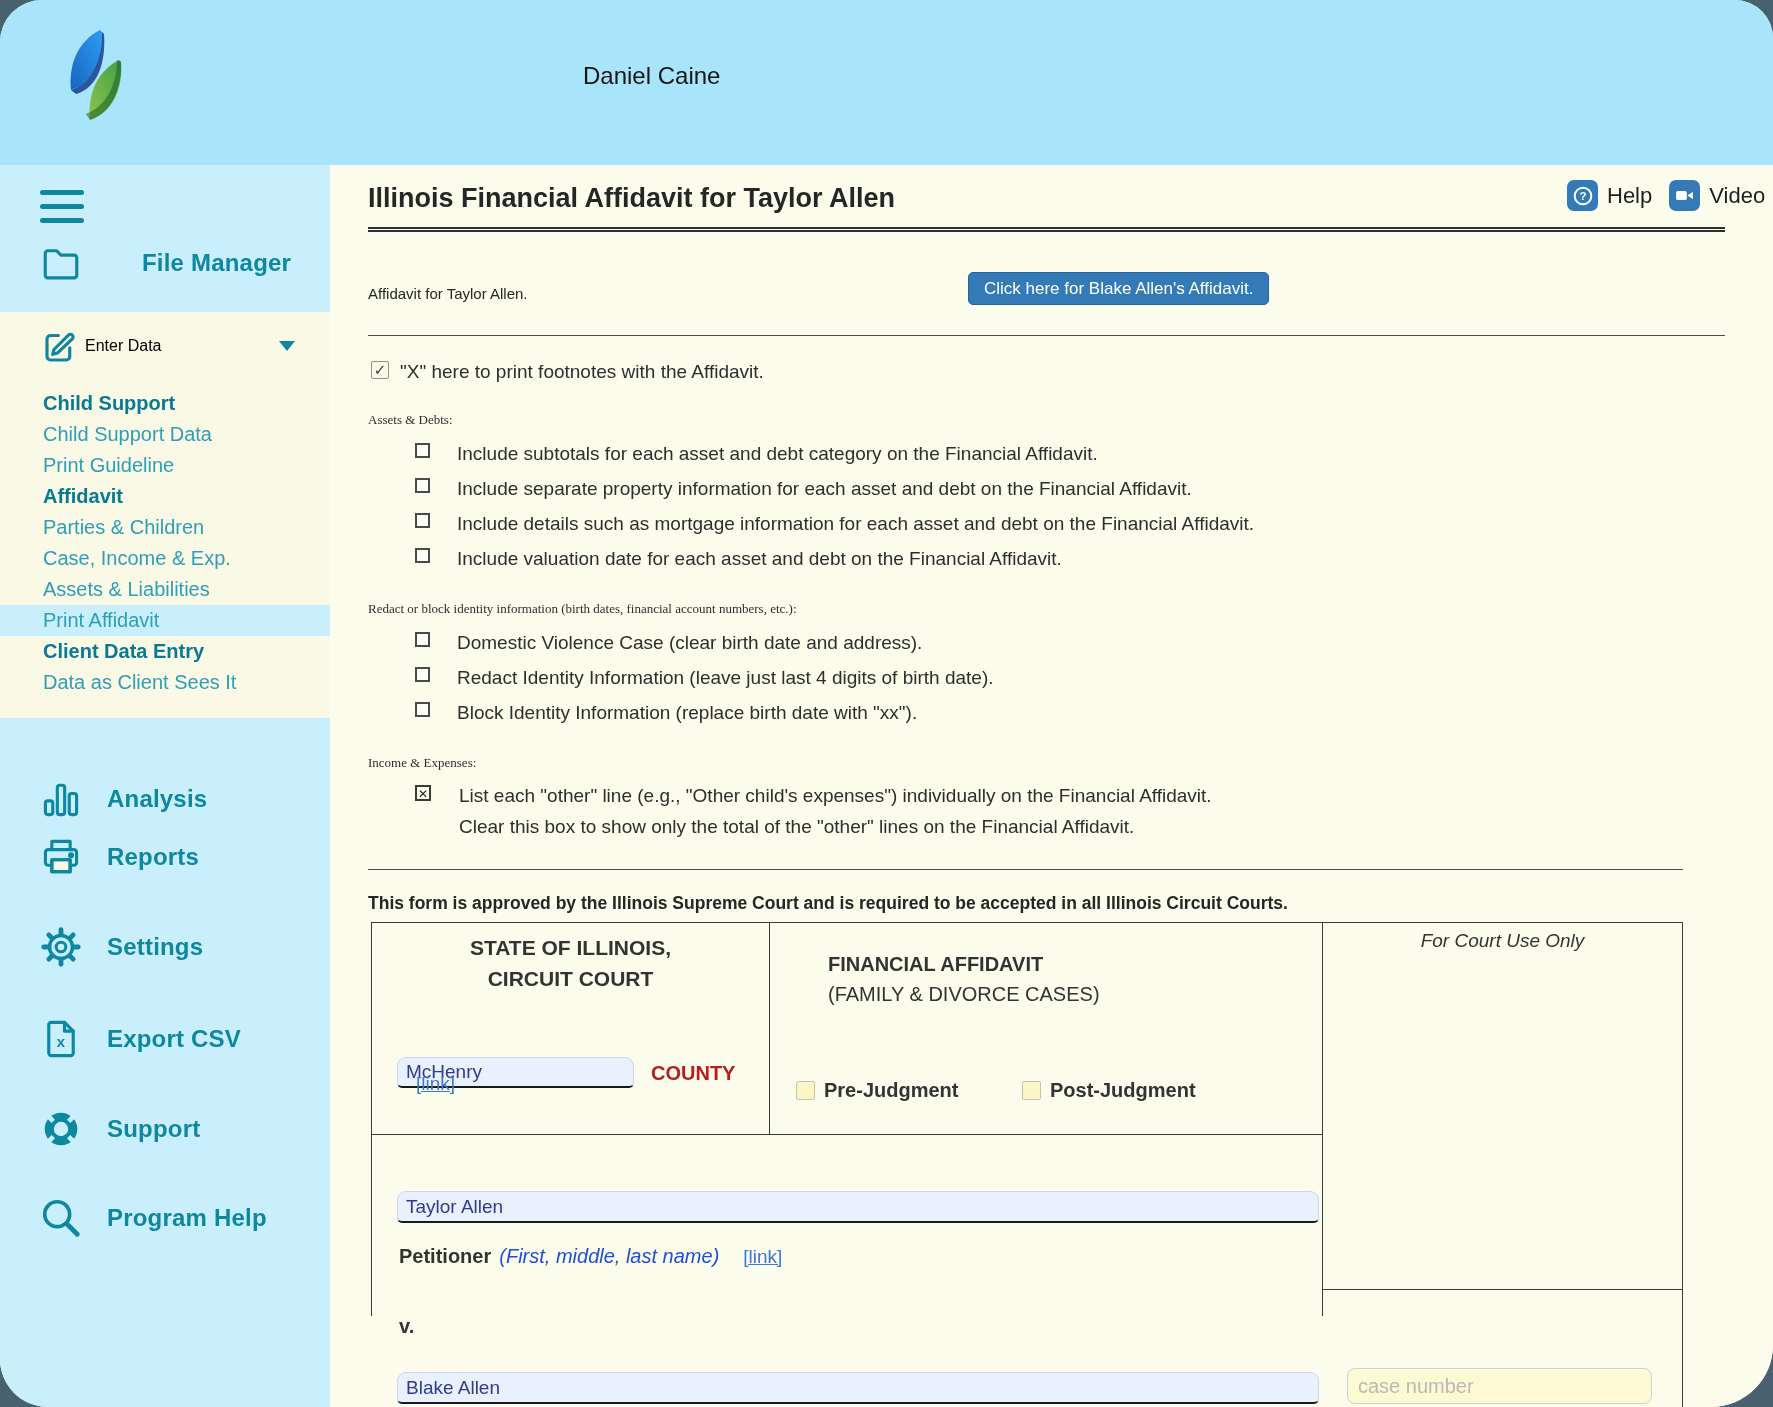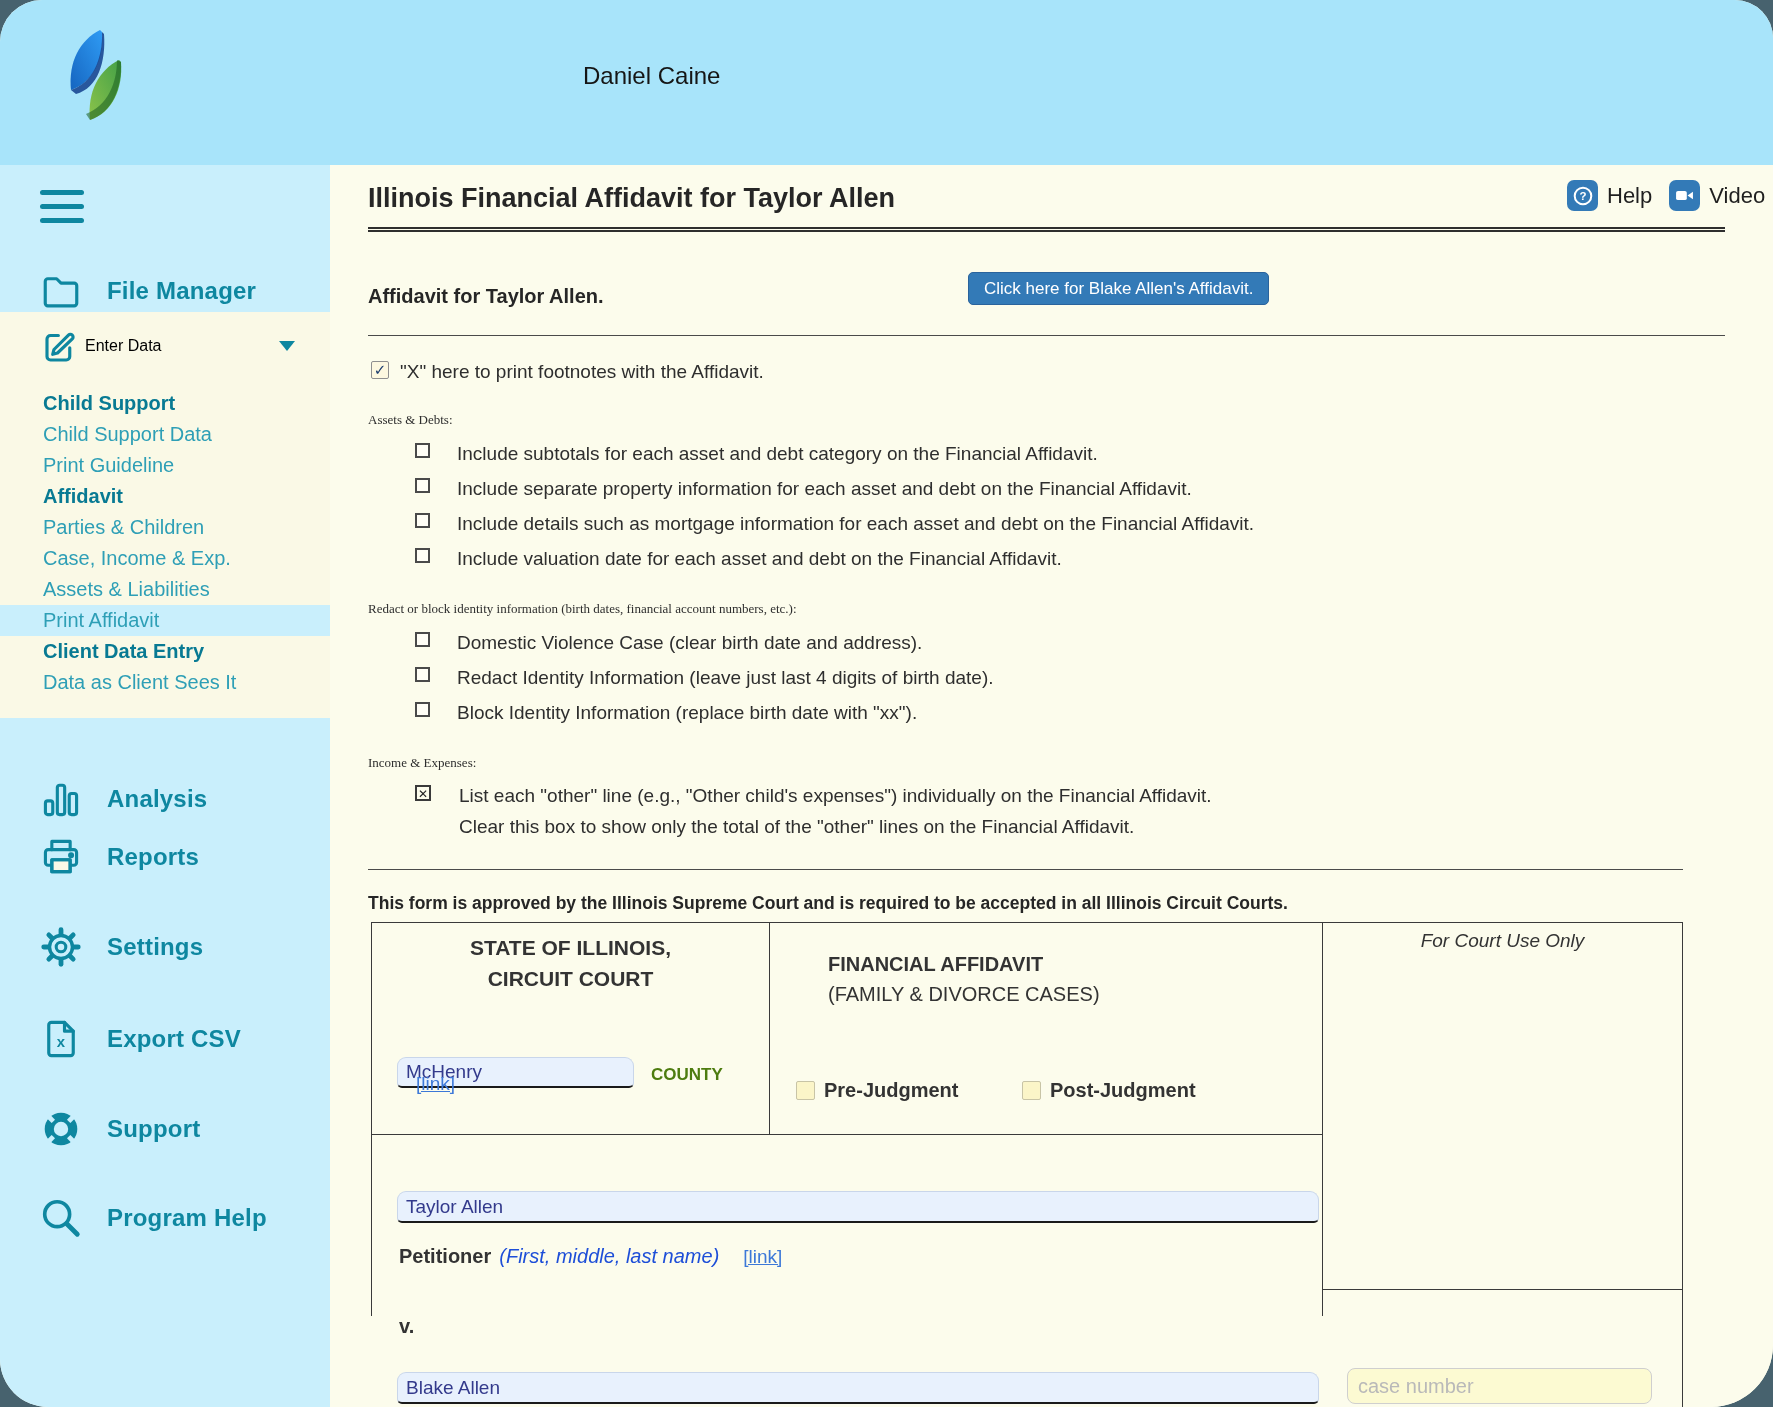--- a/index.html
+++ b/index.html
@@ -29,21 +29,21 @@
   .sub-item.bold{font-weight:700;color:#087A93;}
   .sub-item.active{background:#C9EFFC;}
   
   .main{position:absolute;left:330px;top:165px;right:0;bottom:0;background:#FCFCEC;color:#2e2e2e;}
   .page-title{position:absolute;left:38px;top:18px;font-size:27px;font-weight:700;color:#262626;}
   .title-rule{position:absolute;left:38px;top:62px;width:1357px;height:5px;
               border-top:2px solid #2e2e2e;border-bottom:2px solid #2e2e2e;}
   .hv-cluster{position:absolute;left:1237px;top:15px;display:flex;align-items:center;gap:9px;}
   .sq-icon{width:31px;height:31px;border-radius:7px;background:#337AB7;display:flex;align-items:center;justify-content:center;cursor:pointer;}
   .hv-lbl{font-size:22px;color:#1f1f1f;margin-right:8px;}
-  .aff-for{position:absolute;left:38px;top:120px;font-size:20px;font-weight:700;color:#262626;}
+  .aff-for{position:absolute;left:38px;top:120px;font-size:15px;font-weight:400;color:#262626;}
   .blue-btn{position:absolute;left:638px;top:107px;height:33px;padding:0 15px;background:#337AB7;
             border:1px solid #2a639c;border-radius:5px;color:#fff;font-size:17px;cursor:pointer;}
   .hr{position:absolute;left:38px;height:0;border-top:1.5px solid #4a4a4a;}
   .opt-heading{position:absolute;left:38px;font-size:13px;color:#2e2e2e;font-family:Liberation Serif, serif;}
   .opt-row{position:absolute;left:38px;display:flex;align-items:flex-start;}
   .cb{flex:0 0 auto;display:inline-block;cursor:pointer;}
   .cb-empty{width:15px;height:15px;border:2px solid #4a4a4a;background:#FFFEF6;margin-left:47px;}
   .cb-check{width:18px;height:18px;border:1px solid #8F8F8F;background:#FDF8E0;border-radius:2px;
             text-align:center;line-height:16px;}
   .cb-check::after{content:"✓";font-size:15px;font-weight:700;color:#1C3D6E;}
@@ -54,21 +54,21 @@
   
   .tableA{position:absolute;left:41px;top:757px;width:952px;height:394px;border:1.5px solid #3a3a3a;border-bottom:none;}
   .rowA1{height:212px;border-bottom:1.5px solid #3a3a3a;display:flex;}
   .cellTL{width:398px;border-right:1.5px solid #3a3a3a;position:relative;}
   .cellTM{flex:1;position:relative;}
   .state-block{text-align:center;padding-top:9px;font-size:21px;font-weight:700;line-height:31px;color:#333;}
   .county-row{position:absolute;left:25px;top:94px;display:flex;align-items:flex-end;margin-top:40px;}
   .blue-input{background:#E8F1FD;border:1px solid #c9d6ea;border-bottom:2px solid #1a1a1a;
               border-radius:9px 9px 5px 5px;height:31px;font-size:19px;color:#333A8C;padding:0 8px;outline:none;}
   .county-input{width:237px;}
-  .county-lbl{font-size:17px;font-weight:700;margin-left:17px;margin-bottom:3px;color:#4d7c0f;}
+  .county-lbl{font-size:20px;font-weight:700;margin-left:17px;margin-bottom:3px;color:#b91c1c;}
   .link{color:#3C78D8;text-decoration:underline;font-size:19px;cursor:pointer;}
   .cell-link{position:absolute;left:44px;top:150px;}
   .form-titles{position:absolute;left:58px;top:26px;font-size:20px;line-height:30px;color:#333;}
   .form-titles .t1{font-weight:700;}
   .jgroup{position:absolute;top:156px;display:flex;align-items:center;}
   .cb-yellow{width:19px;height:19px;background:#FBF5C8;border:1px solid #C8C4A6;border-radius:2px;cursor:pointer;}
   .jlbl{font-size:20px;font-weight:700;color:#333;margin-left:9px;}
   .rowA2{position:relative;height:272px;}
   .wide-input{position:absolute;left:25px;width:922px;height:32px;}
   .pet-line{position:absolute;left:27px;top:110px;display:flex;align-items:baseline;}
@@ -109,21 +109,21 @@
     <div class="user-name">Daniel Caine</div>
   </div>
 
   <div class="sidebar">
     <div class="hamburger">
         <span></span>
         <span></span>
         <span></span>
       </div>
 
-    <div class="side-row" style="top:102px;">
+    <div class="side-row" style="top:74px;gap:35px;">
       <span class="icon-box">
         <svg width="42" height="42" viewBox="0 0 48 48" fill="none" stroke="#0E87A0" stroke-width="3.6" stroke-linejoin="round" stroke-linecap="round">
           <path d="M6 38 V13 a3 3 0 0 1 3 -3 h10 l5 5 h15 a3 3 0 0 1 3 3 v20 a3 3 0 0 1 -3 3 H9 a3 3 0 0 1 -3 -3 z"></path>
         </svg>
       </span>
       <span class="lbl">File Manager</span>
     </div>
 
     <div class="cream-panel">
       <div class="enter-data-row">

